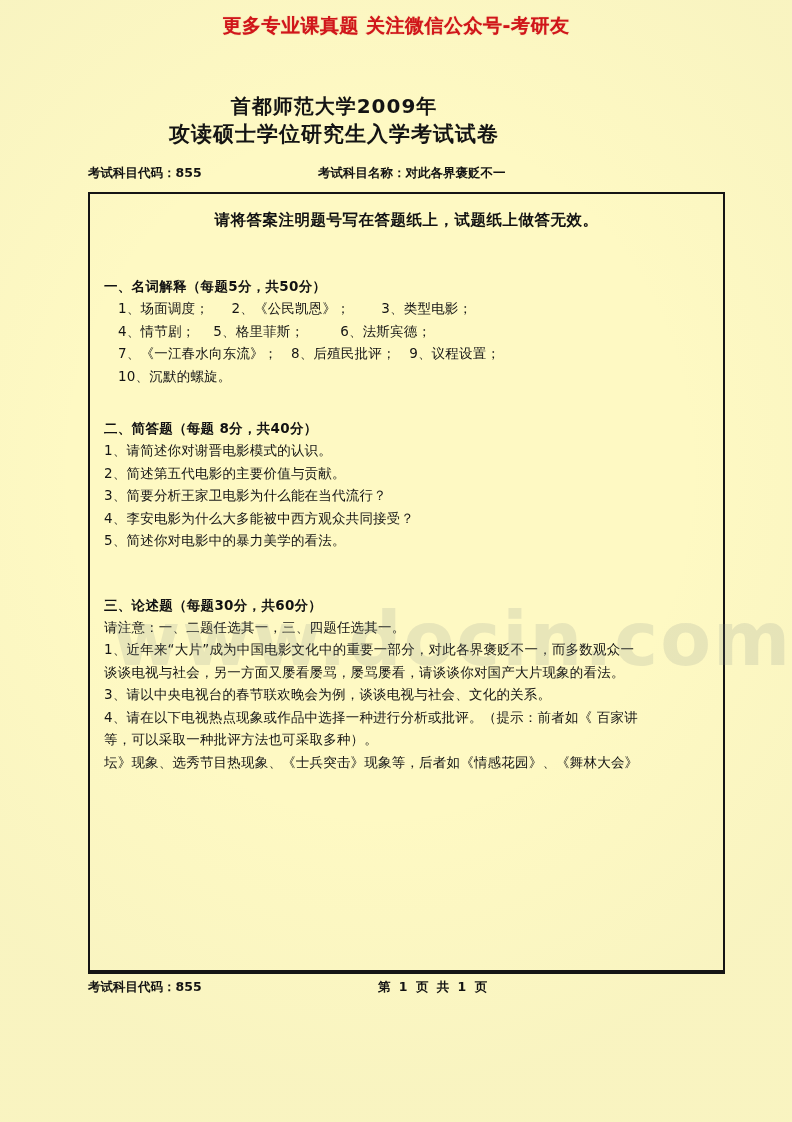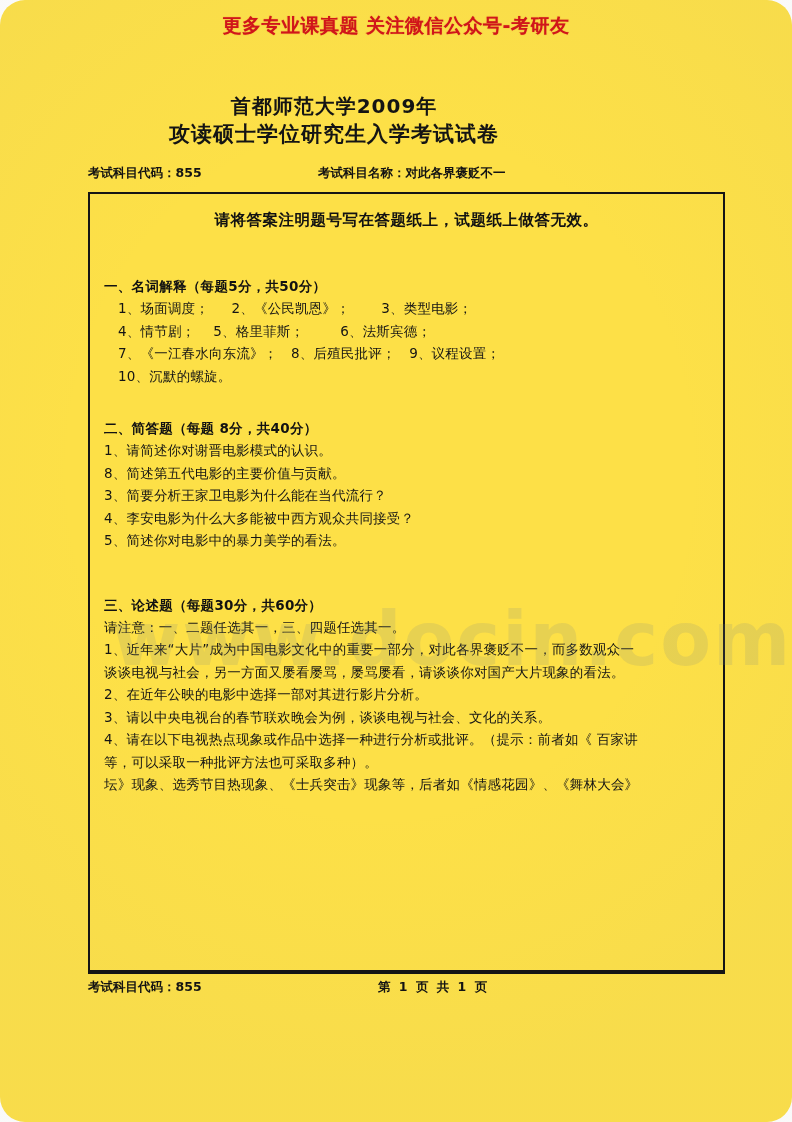--- a/index.html
+++ b/index.html
@@ -13,22 +13,21 @@
     position: relative;
     overflow: hidden;
     font-family: "DejaVu Sans", "Liberation Sans", sans-serif;
     color: #0d0d0d;
   }
 
   
   .page {
     position: absolute;
     inset: 0;
-    background: #fde047;
-    border-radius: 25px;
+    background: #fef9c3;
   }
   .scan-tint {
     position: absolute;
     inset: 0;
     background:
       radial-gradient(ellipse 70% 55% at 48% 42%, rgba(255,255,255,0) 55%, rgba(150,150,150,0.05) 100%);
     pointer-events: none;
   }
 
   
@@ -205,32 +204,31 @@
         <div class="section-title">一、名词解释（每题5分，共50分）</div>
         <div class="q-line indent">1、场面调度；     2、《公民凯恩》；       3、类型电影；</div>
         <div class="q-line indent">4、情节剧；    5、格里菲斯；        6、法斯宾德；</div>
         <div class="q-line indent">7、《一江春水向东流》；   8、后殖民批评；   9、议程设置；</div>
         <div class="q-line indent">10、沉默的螺旋。</div>
       </div>
 
       <div class="section" id="section-2">
         <div class="section-title">二、简答题（每题 8分，共40分）</div>
         <div class="q-line">1、请简述你对谢晋电影模式的认识。</div>
-        <div class="q-line">8、简述第五代电影的主要价值与贡献。</div>
+        <div class="q-line">2、简述第五代电影的主要价值与贡献。</div>
         <div class="q-line">3、简要分析王家卫电影为什么能在当代流行？</div>
         <div class="q-line">4、李安电影为什么大多能被中西方观众共同接受？</div>
         <div class="q-line">5、简述你对电影中的暴力美学的看法。</div>
       </div>
 
       <div class="section" id="section-3">
         <div class="section-title">三、论述题（每题30分，共60分）</div>
         <div class="note-line">请注意：一、二题任选其一，三、四题任选其一。</div>
         <div class="q-line">1、近年来“大片”成为中国电影文化中的重要一部分，对此各界褒贬不一，而多数观众一</div>
         <div class="q-line">谈谈电视与社会，另一方面又屡看屡骂，屡骂屡看，请谈谈你对国产大片现象的看法。</div>
-        <div class="q-line">2、在近年公映的电影中选择一部对其进行影片分析。</div>
         <div class="q-line">3、请以中央电视台的春节联欢晚会为例，谈谈电视与社会、文化的关系。</div>
         <div class="q-line">4、请在以下电视热点现象或作品中选择一种进行分析或批评。（提示：前者如《 百家讲</div>
         <div class="q-line">等，可以采取一种批评方法也可采取多种）。</div>
         <div class="q-line">坛》现象、选秀节目热现象、《士兵突击》现象等，后者如《情感花园》、《舞林大会》</div>
       </div>
 
     </div>
   </div>
 
   <div class="watermark">www.docin.com</div>

